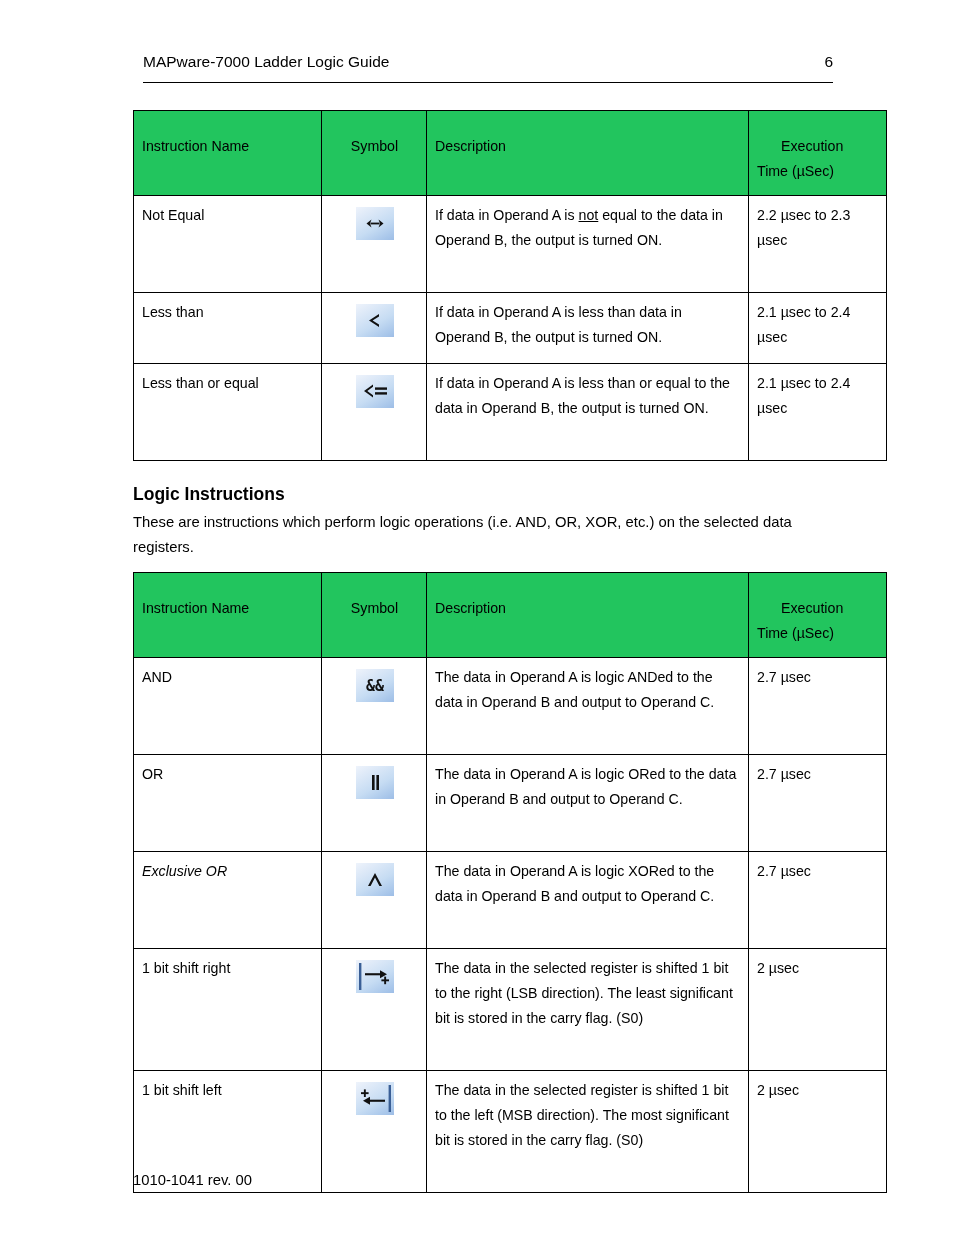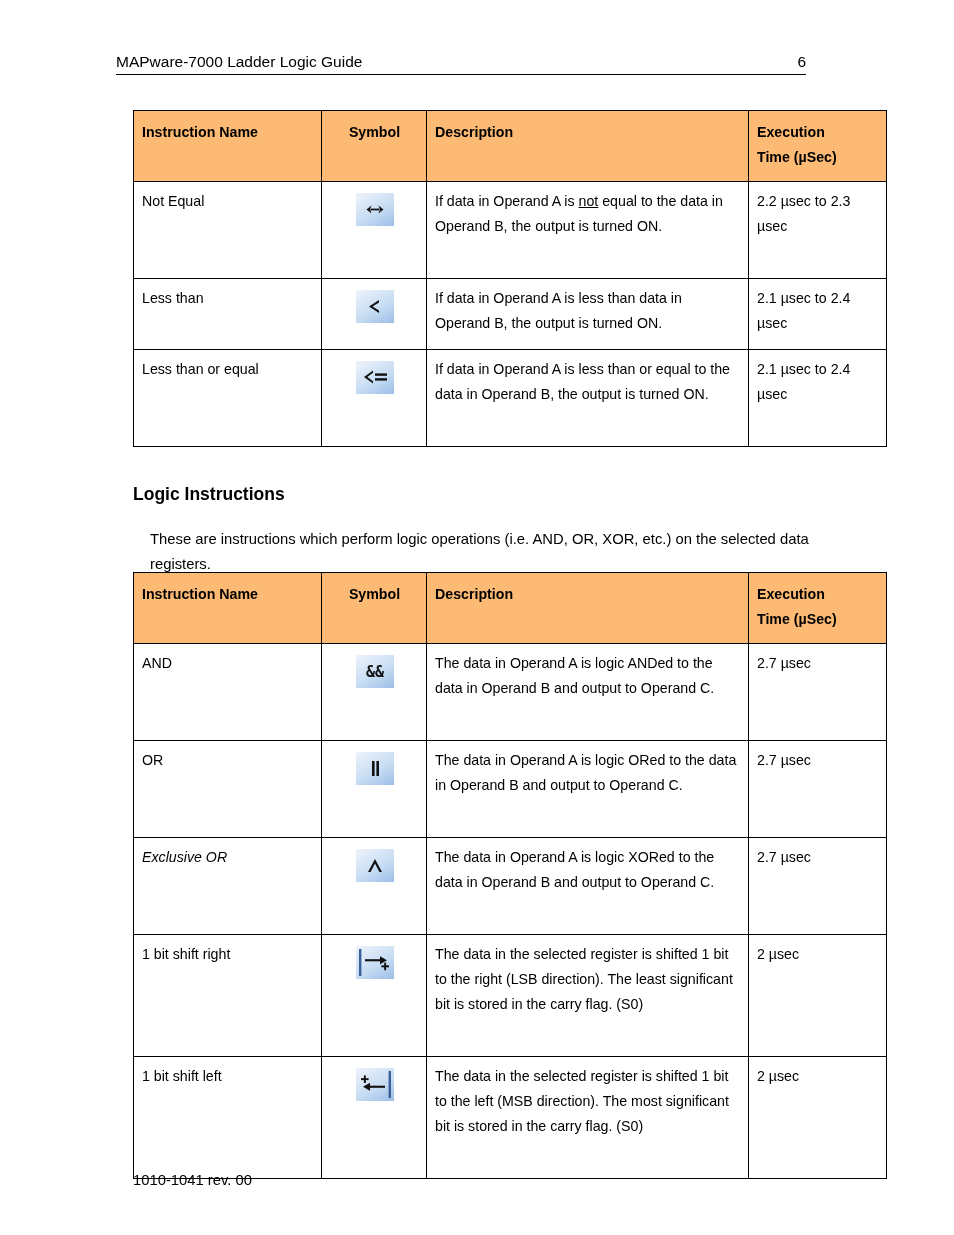--- a/index.html
+++ b/index.html
@@ -18,28 +18,28 @@
     position: relative;
     width: 954px;
     height: 1235px;
     box-sizing: border-box;
     padding: 0;
   }
 
   
   .page-header {
     position: absolute;
-    left: 116px;
+    left: 143px;
     top: 52px;
     width: 690px;
     display: flex;
     align-items: baseline;
     justify-content: space-between;
     border-bottom: 1.6px solid #000;
-    padding-bottom: 2px;
+    padding-bottom: 10px;
     font-size: 15.5px;
     line-height: 20px;
   }
   .page-header .title { font-size: 15.5px; }
   .page-header .pageno { font-size: 15.5px; }
 
   
   table.instr {
     position: absolute;
     left: 133px;
@@ -50,36 +50,36 @@
   }
   table.instr td, table.instr th {
     border: 1px solid #000000;
     vertical-align: top;
     padding: 7px 7px 7px 8px;
     text-align: left;
     font-weight: normal;
     line-height: 25px;
   }
   table.instr thead th {
-    background: #fdba74;
-    font-weight: bold;
-    padding-top: 9px;
+    background: #22c55e;
+    font-weight: normal;
+    padding-top: 23px;
     padding-bottom: 9px;
     height: 52px;
     vertical-align: top;
   }
   .c-name   { width: 172px; }
   .c-symbol { width: 89px; text-align: center !important; }
   .c-desc   { width: 306px; }
   .c-exec   { width: 122px; }
 
   th.c-symbol { text-align: center !important; }
   td.c-symbol { text-align: center !important; padding-left: 0; padding-right: 0; }
 
-  .hdr-l1 { display:block; }
+  .hdr-l1 { display:block;margin-left:24px; }
   .hdr-l2 { display:block; }
 
   
   .icon-tile {
     display: inline-block;
     width: 38px;
     height: 33px;
     margin-top: 4px;
     background: linear-gradient(150deg, #eef3fb 0%, #dfeaf8 22%, #c6dcf3 58%, #a8c6ea 88%, #9dbde6 100%);
     position: relative;
@@ -92,21 +92,21 @@
     position: absolute;
     left: 133px;
     margin: 0;
     font-size: 17.5px;
     font-weight: bold;
     line-height: 22px;
   }
   p.para {
     position: absolute;
     left: 133px;
-    margin: 17px;
+    margin: 0;
     width: 690px;
     font-size: 14.8px;
     line-height: 25px;
   }
 
   
   .footer {
     position: absolute;
     left: 133px;
     font-size: 14.8px;

